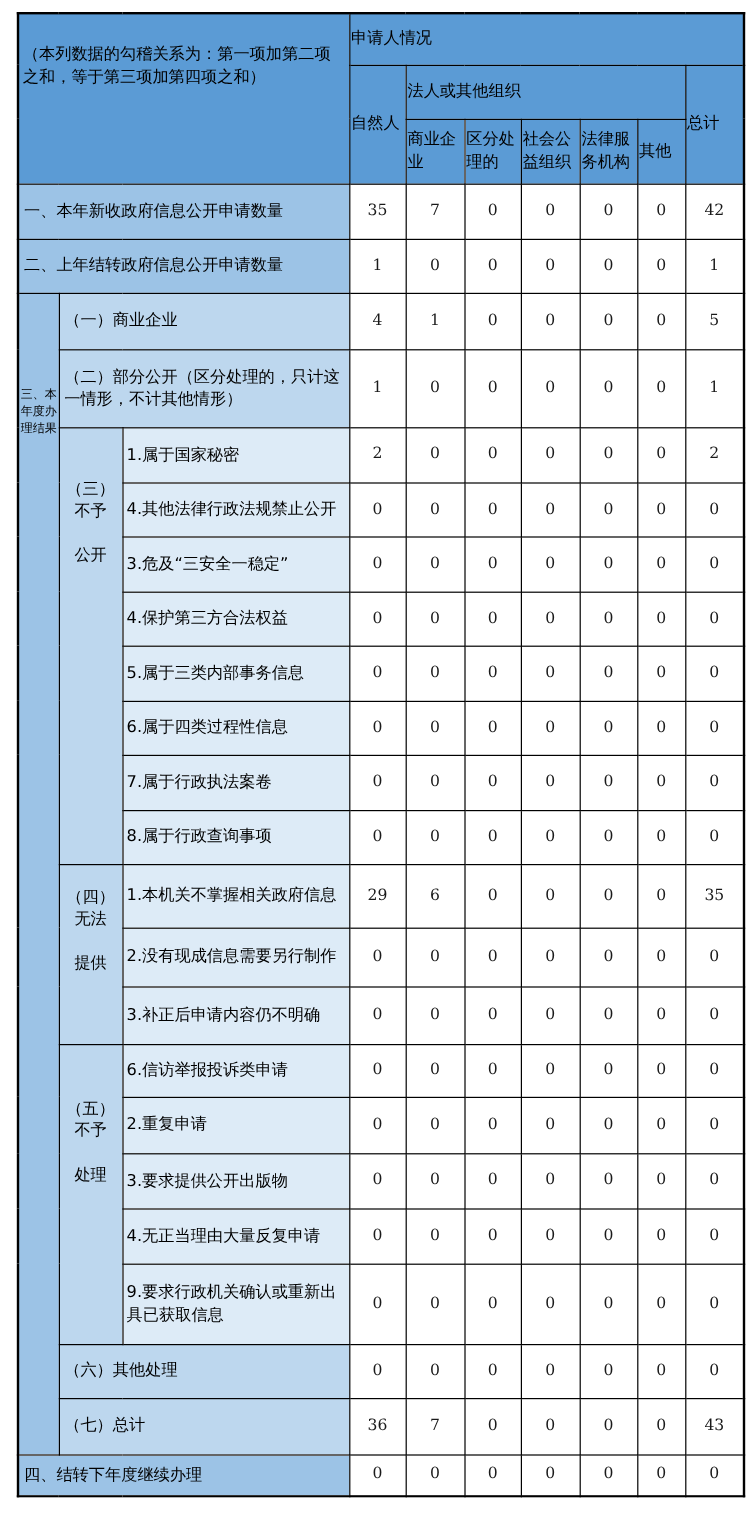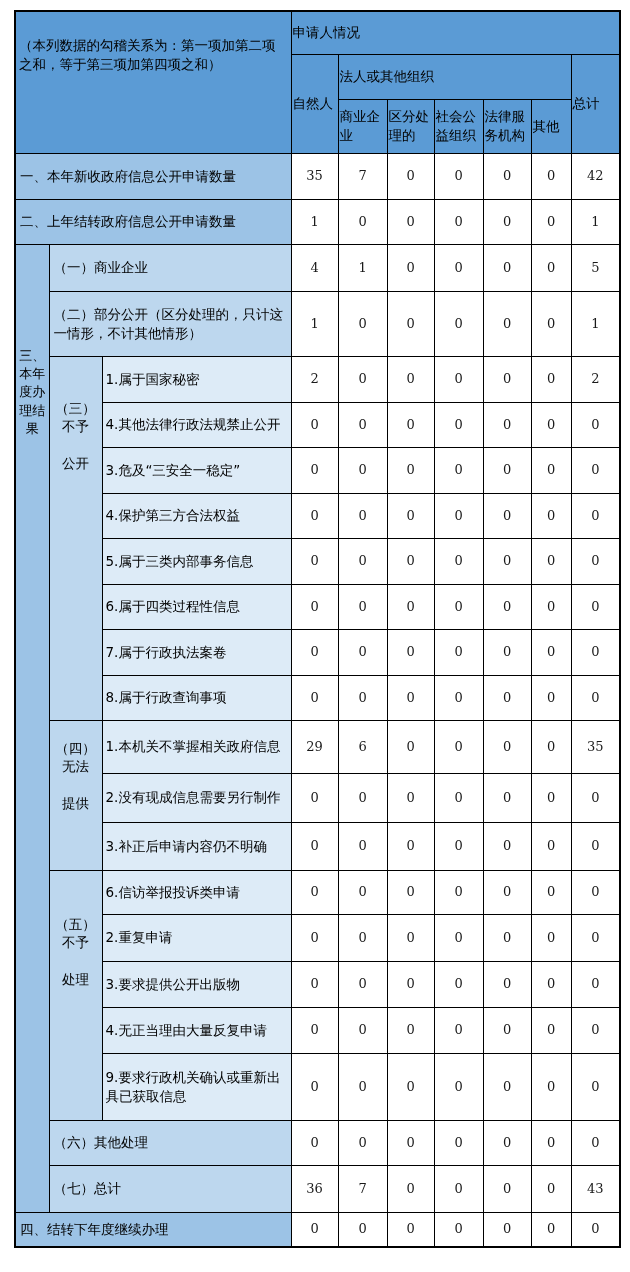--- a/index.html
+++ b/index.html
@@ -15,21 +15,21 @@
   
   .lv2  { background:#BDD7EE; vertical-align:middle; padding:2px 2px 2px 4px; }
   
   .leaf { background:#DDEBF7; vertical-align:middle; padding:2px 2px 2px 3px; }
   
   .grp  { background:#BDD7EE; vertical-align:top; text-align:center; white-space:pre-line; padding:0 1px; }
   .grp3 { padding-top:42px; }
   .grp4 { padding-top:18px; }
   .grp5 { padding-top:44px; }
   
-  .strip { background:#9CC3E6; vertical-align:top; text-align:center; padding:102px 0 0 0; font-size:13px; line-height:1.42; }
+  .strip { background:#9CC3E6; vertical-align:top; text-align:center; padding:78px 0 0 0; font-size:10px; line-height:1.42; }
   
   .num { background:#ffffff; text-align:center; vertical-align:middle;
          font-family:"DejaVu Serif","Liberation Serif",serif; font-size:13px; color:#1a1a1a; padding:0; }
 </style>
 </head>
 <body>
 
 <div class="wrap">
 <table>
   <colgroup>

